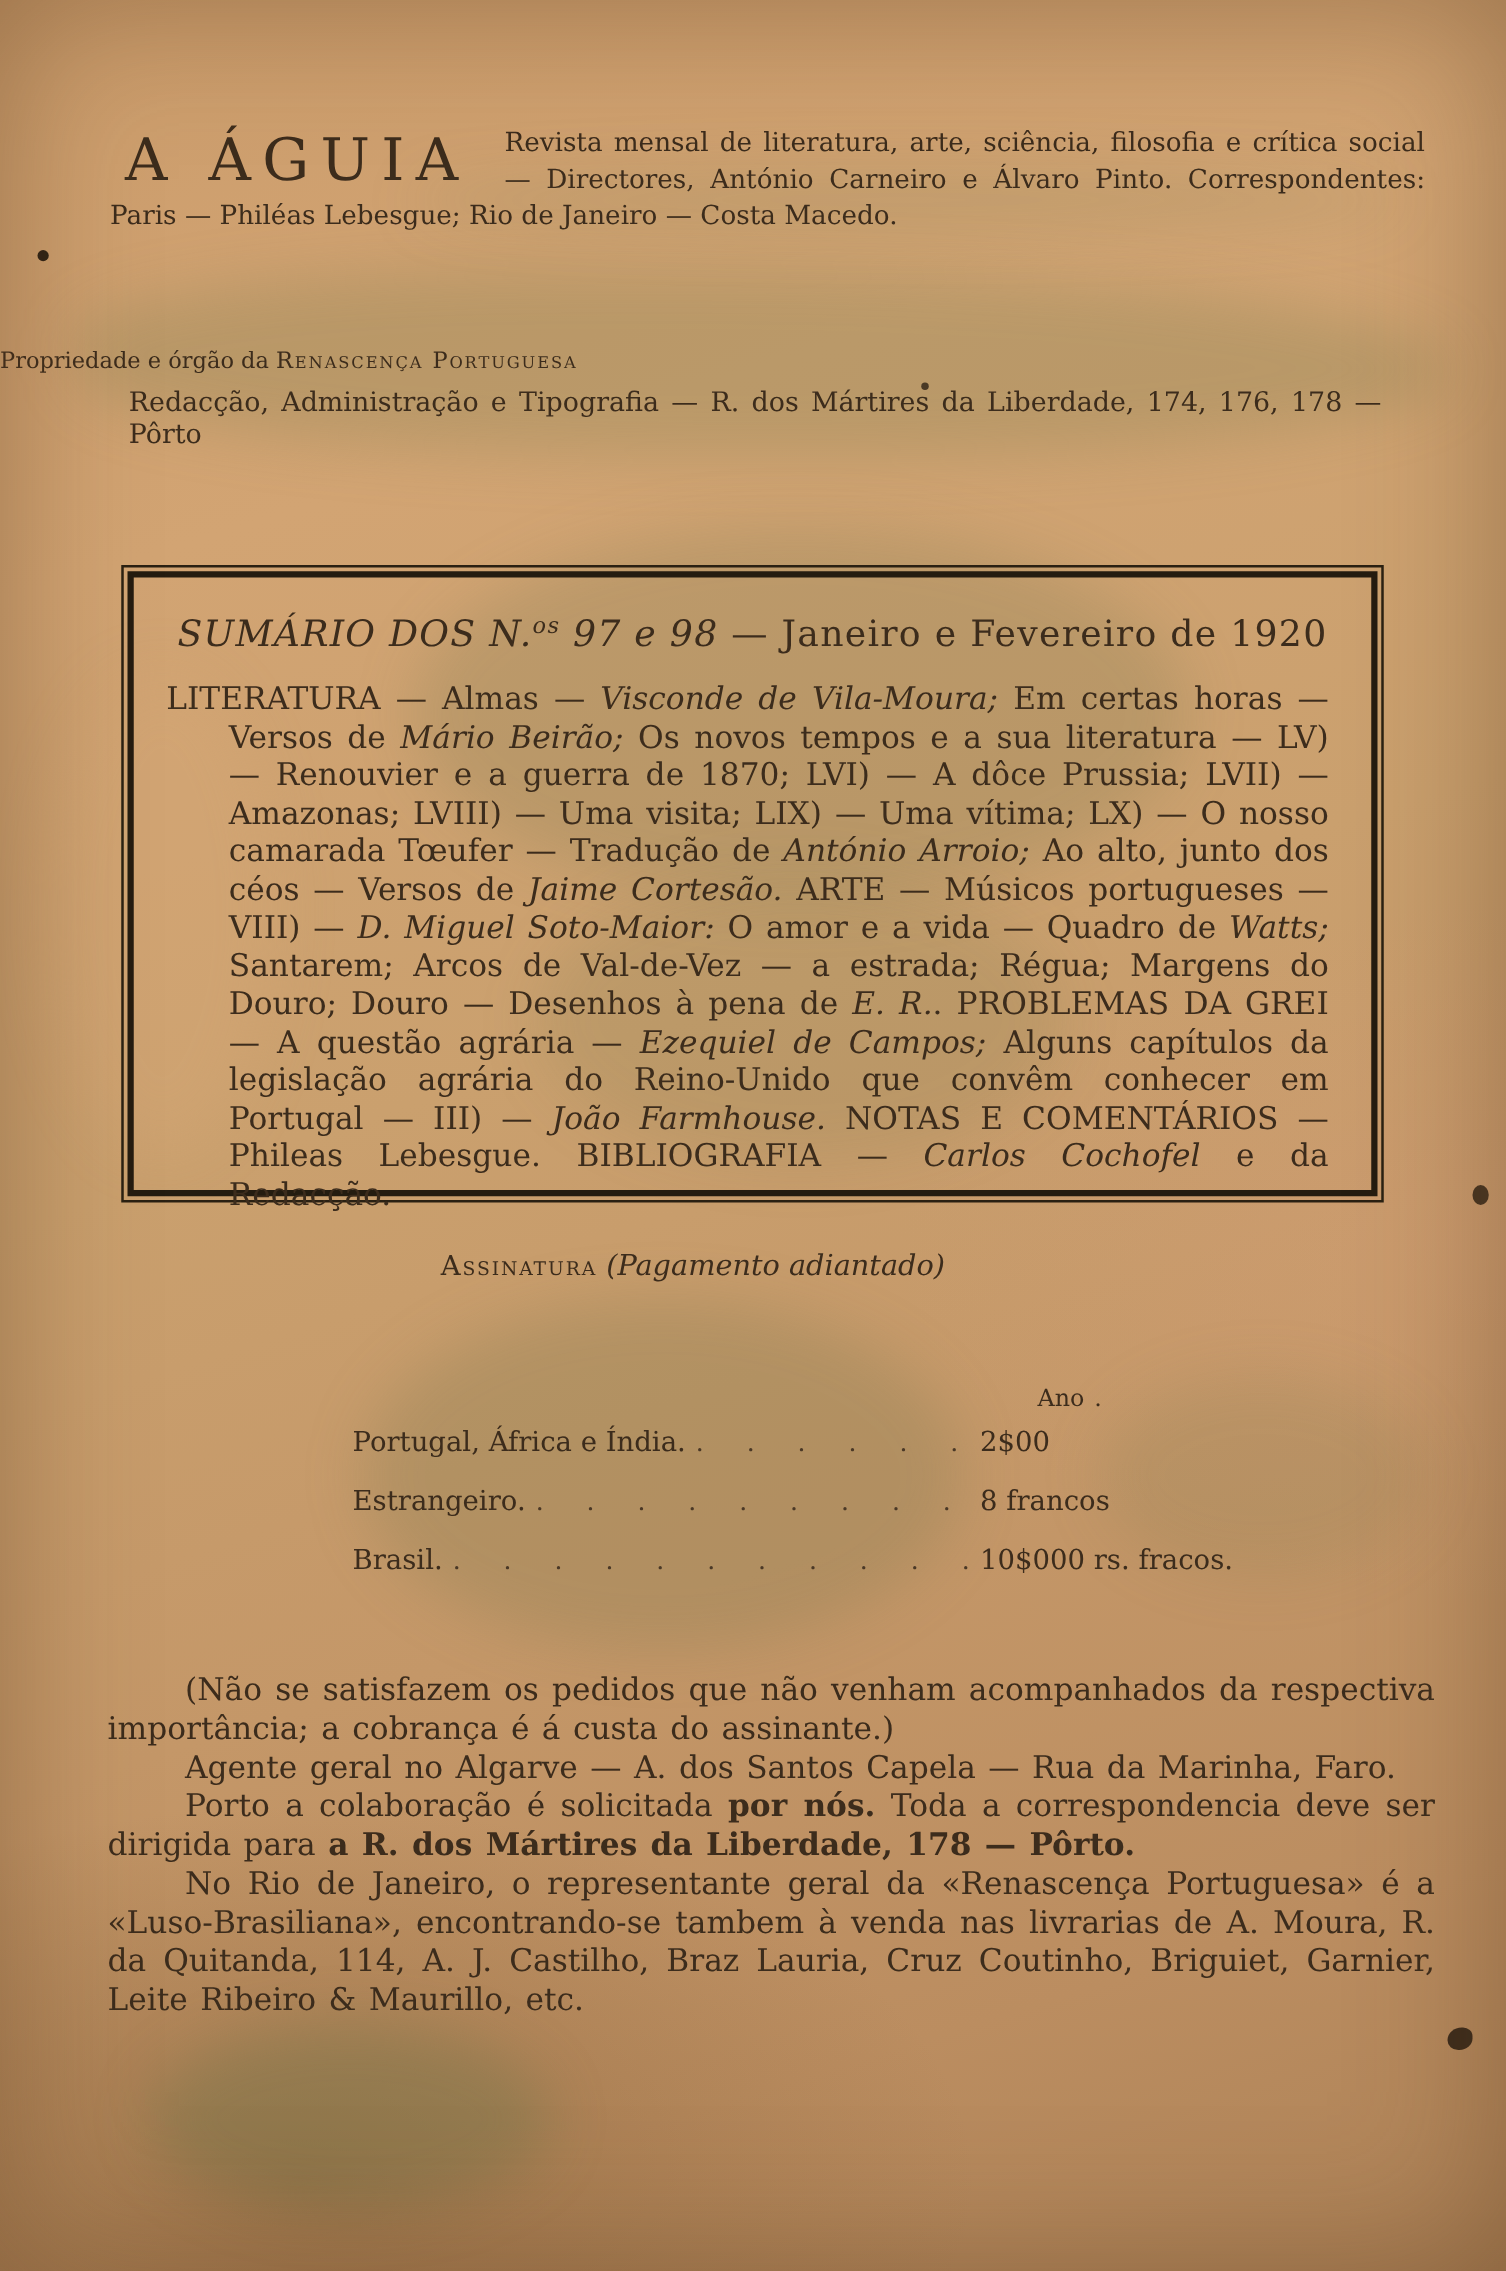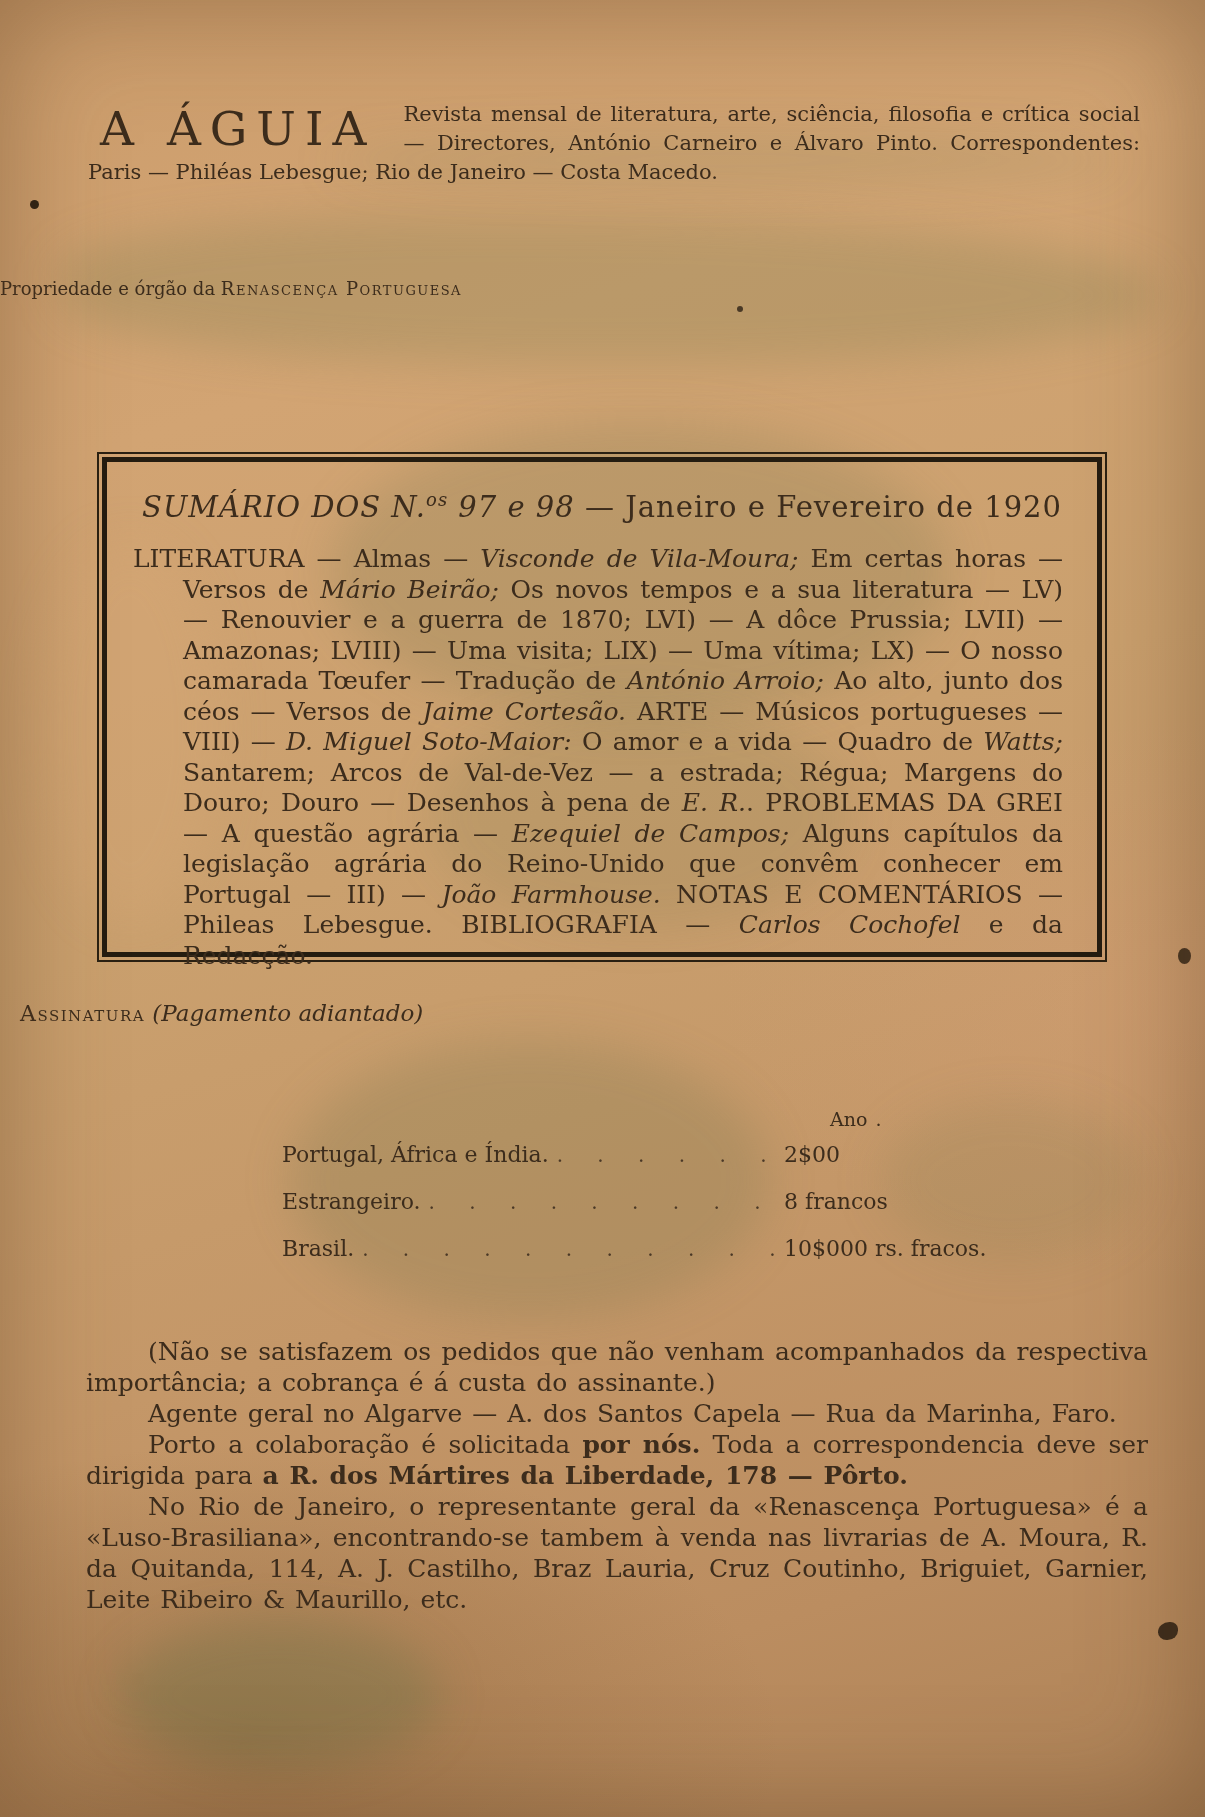--- a/index.html
+++ b/index.html
@@ -50,21 +50,21 @@
 
   
   .sumbox-outer{position:absolute;left:97px;top:452px;width:1010px;height:510px;
                 border:2px solid #2a2012;padding:3px;box-sizing:border-box;}
   .sumbox{width:100%;height:100%;border:5px solid #241c10;box-sizing:border-box;}
   .sum-title{margin-top:28px;text-align:center;font-size:29px;letter-spacing:1px;}
   .sum-body{margin:20px 34px 0 26px;font-size:25px;line-height:30.5px;text-align:justify;
             padding-left:50px;text-indent:-50px;word-spacing:2px;}
 
   
-  .assin-heading{position:absolute;left:0;top:1000px;width:92%;text-align:left;font-size:23px;padding-left:20px;}
+  .assin-heading{position:absolute;left:0;top:1000px;width:92%;text-align:center;font-size:23px;}
   .assin-heading .sc{font-size:22px;}
   .ano{position:absolute;left:798px;top:1108px;font-size:19px;word-spacing:2px;margin-left:32px;}
   .price-table{position:absolute;left:282px;top:1142px;width:690px;font-size:22px;}
   .price-row{display:flex;align-items:baseline;height:47px;}
   .price-label{white-space:nowrap;}
   .price-dots{flex:1;overflow:hidden;white-space:nowrap;letter-spacing:14px;margin:0 8px;
               color:#4a3826;font-size:20px;}
   .price-value{width:188px;white-space:nowrap;}
 
   
@@ -86,20 +86,21 @@
   <div class="stain s7"></div>
   <div class="stain s8"></div>
 
   <div class="header">
     <span class="masthead">A ÁGUIA</span>
     <span>Revista mensal de literatura, arte, sciência, filosofia e crítica social — Directores, António Carneiro e Álvaro Pinto. Correspondentes: Paris — Philéas Lebesgue; Rio de Janeiro — Costa Macedo.</span>
   </div>
 
   <div class="ownership"><span>Propriedade e órgão da </span><span class="sc">Renascença Portuguesa</span></div>
 
+  <div class="address">Redacção, Administração e Tipografia — R. dos Mártires da Liberdade, 174, 176, 178 — Pôrto</div>
 
   <div class="sumbox-outer">
     <div class="sumbox">
       <div class="sum-title"><span class="it">SUMÁRIO DOS N.</span><sup class="it">os</sup><span class="it"> 97 e 98</span><span> — Janeiro e Fevereiro de 1920</span></div>
       <div class="sum-body"><span>LITERATURA — Almas — </span><span class="it">Visconde de Vila-Moura;</span><span> Em certas horas — Versos de </span><span class="it">Mário Beirão;</span><span> Os novos tempos e a sua literatura — LV) — Renouvier e a guerra de 1870; LVI) — A dôce Prussia; LVII) — Amazonas; LVIII) — Uma visita; LIX) — Uma vítima; LX) — O nosso camarada Tœufer — Tradução de </span><span class="it">António Arroio;</span><span> Ao alto, junto dos céos — Versos de </span><span class="it">Jaime Cortesão.</span><span> ARTE — Músicos portugueses — VIII) — </span><span class="it">D. Miguel Soto-Maior:</span><span> O amor e a vida — Quadro de </span><span class="it">Watts;</span><span> Santarem; Arcos de Val-de-Vez — a estrada; Régua; Margens do Douro; Douro — Desenhos à pena de </span><span class="it">E. R.</span><span>. PROBLEMAS DA GREI — A questão agrária — </span><span class="it">Ezequiel de Campos;</span><span> Alguns capítulos da legislação agrária do Reino-Unido que convêm conhecer em Portugal — III) — </span><span class="it">João Farmhouse.</span><span> NOTAS E COMENTÁRIOS — Phileas Lebesgue. BIBLIOGRAFIA — </span><span class="it">Carlos Cochofel</span><span> e da Redacção.</span></div>
     </div>
   </div>
 
   <div class="assin-heading"><span class="sc">Assinatura</span><span class="it"> (Pagamento adiantado)</span></div>
 

